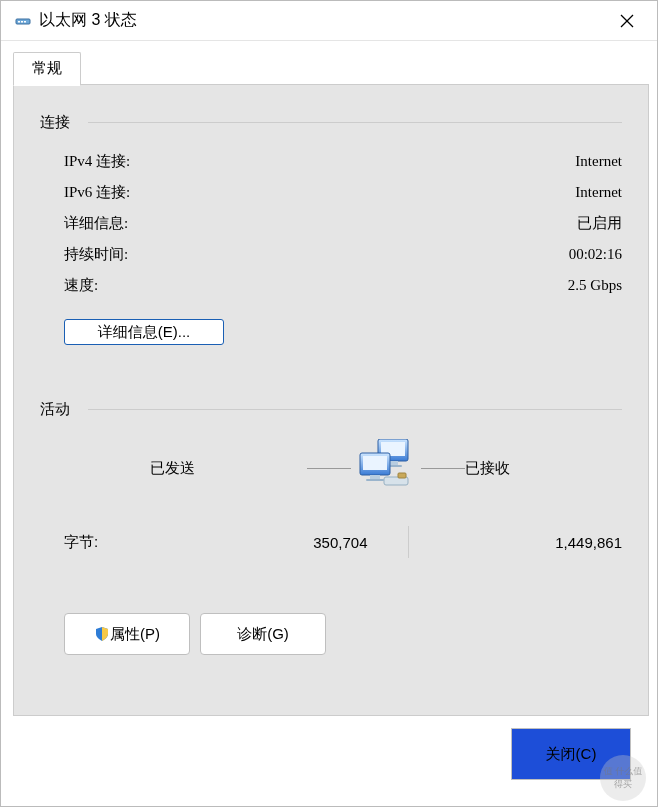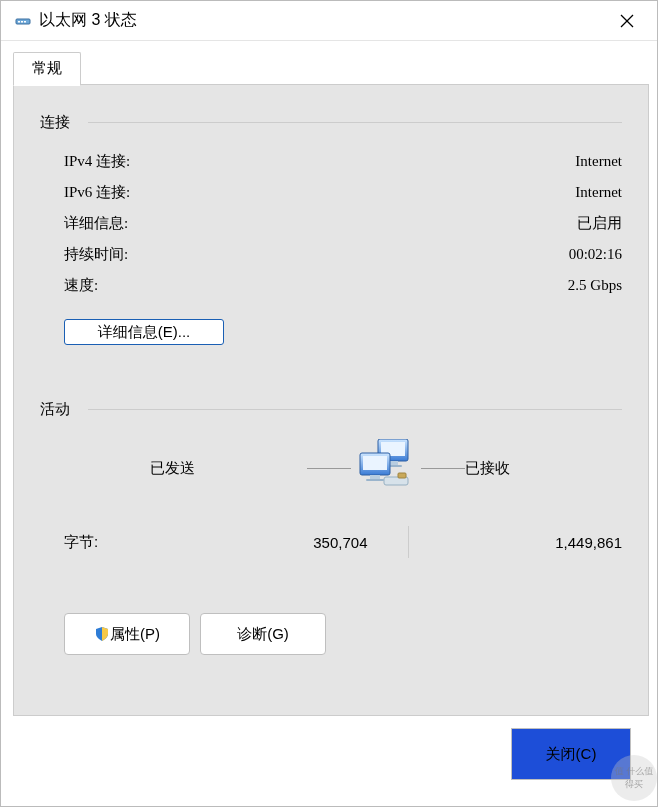--- a/index.html
+++ b/index.html
@@ -200,21 +200,21 @@
     height: 52px;
     min-width: 120px;
     background: #1d4ed8;
     border: 1px solid #bfbfbf;
     border-radius: 0;
     font-size: 15px;
     cursor: pointer;
   }
   .watermark {
     position: absolute;
-    right: 1px;
+    right: 12px;
     bottom: 6px;
     width: 46px;
     height: 46px;
     border-radius: 50%;
     background: rgba(200,200,200,0.35);
     color: rgba(120,120,120,0.6);
     font-size: 9px;
     display: flex;
     align-items: center;
     justify-content: center;

